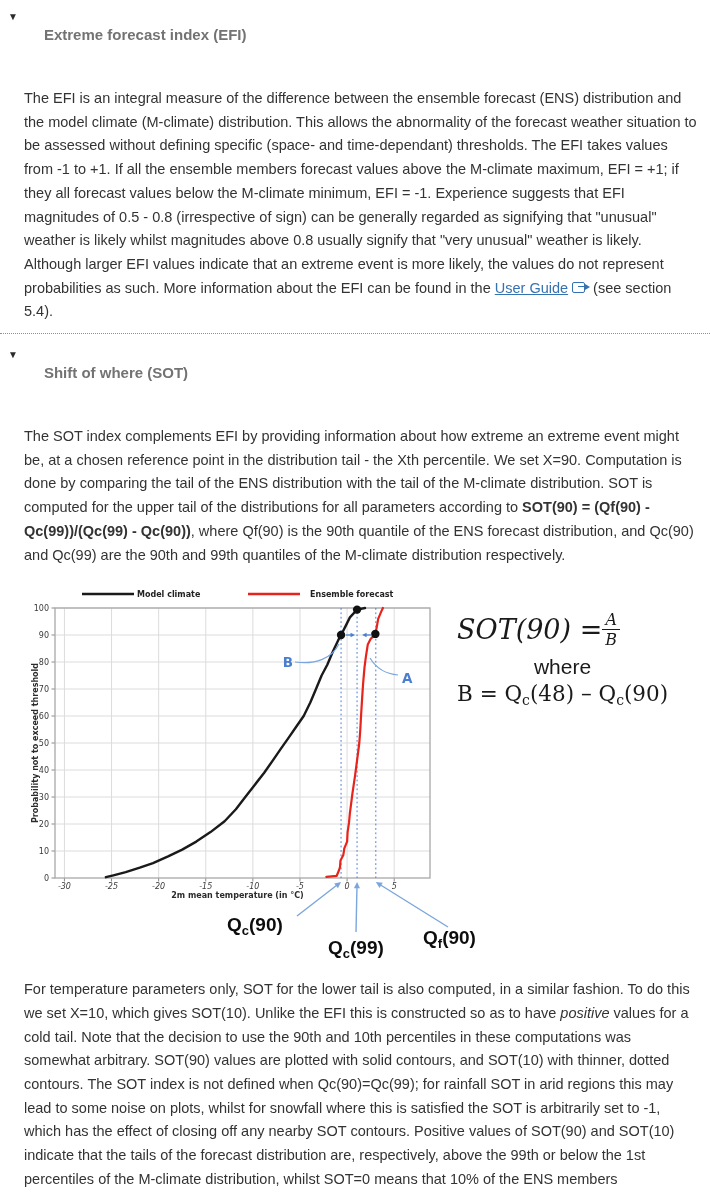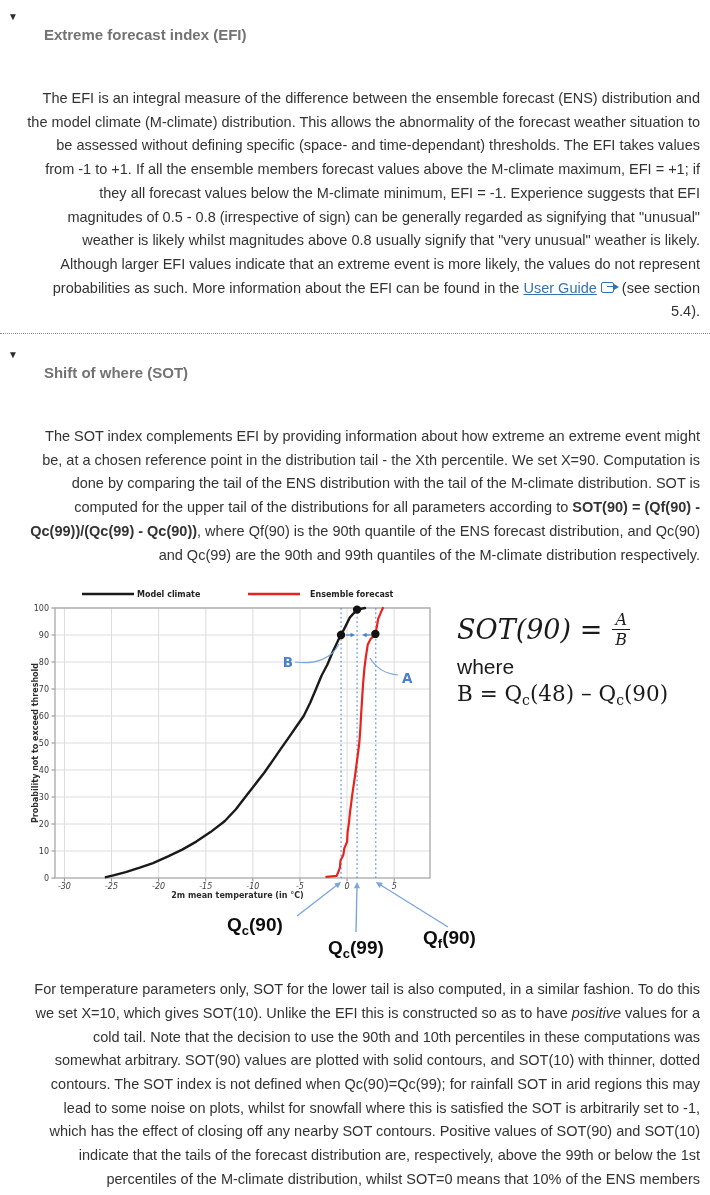--- a/index.html
+++ b/index.html
@@ -4,39 +4,39 @@
 <style>
   html,body { margin:0; padding:0; }
   body {
     width:710px; height:1195px; overflow:hidden; background:#ffffff;
     font-family:"Liberation Sans","DejaVu Sans",sans-serif; color:#333333;
   }
   .section-header { display:flex; align-items:flex-start; gap:9px; margin:8px 0 0 8px; cursor:pointer; }
   .section-header.second { margin-top:12px; }
   .caret { font-size:10px; line-height:18px; color:#2b2b2b; }
   .heading { margin:17px; font-size:15px; font-weight:bold; line-height:19px; color:#737373; }
-  .body-text { width:676px; margin:26px 0 0 24px; font-size:14.5px; line-height:23.7px; color:#333;text-align:right; }
+  .body-text { width:676px; margin:26px 0 0 24px; font-size:14.5px; line-height:23.7px; color:#333; }
   .body-text.after-figure { margin-top:14px; }
   .run-bold { font-weight:bold; }
   .run-italic { font-style:italic; }
   .run-link { color:#3572b0; text-decoration:underline; cursor:pointer; }
   .run-sub { font-size:0.62em; vertical-align:-0.28em; }
   .dotted-divider { border-top:1px dotted #8f8f8f; height:0; margin-top:9px; }
 
   .figure { position:relative; width:710px; height:380px; margin-top:17px; }
   .figure svg { position:absolute; left:0; top:0; }
   .chart-small { font-family:"DejaVu Sans","Liberation Sans",sans-serif; }
 
   .formula { position:absolute; left:457px; top:26px; color:#111; }
   .formula-line1 { font-family:"DejaVu Serif","Liberation Serif",serif; font-style:italic;
-                   font-size:27px; display:flex; align-items:center; gap:10px; color:#1a1a1a; }
+                   font-size:27px; display:flex; align-items:center; color:#1a1a1a; }
   .frac { display:inline-flex; flex-direction:column; align-items:center; font-size:16px; line-height:1.2; }
   .frac .num { border-bottom:1.5px solid #1a1a1a; padding:0 3px; }
   .frac .den { padding:0 3px; }
-  .formula-where { font-size:21px; margin-top:5px; color:#1a1a1a; }
+  .formula-where { font-size:21px; margin-top:5px; color:#1a1a1a;text-align:center; }
   .formula-line { font-family:"DejaVu Serif","Liberation Serif",serif; font-size:21.5px; margin-top:2px; color:#1a1a1a; }
   .formula-line .run-sub { font-size:14px; vertical-align:-4px; }
 
   .qlabel { position:absolute; font-weight:bold; font-size:19px; color:#0d0d0d; }
   .qlabel .run-sub { font-size:13px; vertical-align:-4px; }
   .qlabel-1 { left:227px; top:330px; }
   .qlabel-2 { left:328px; top:353px; }
   .qlabel-3 { left:423px; top:343px; }
 
   .external-link-icon { display:inline-block; position:relative; width:11px; height:9px;

